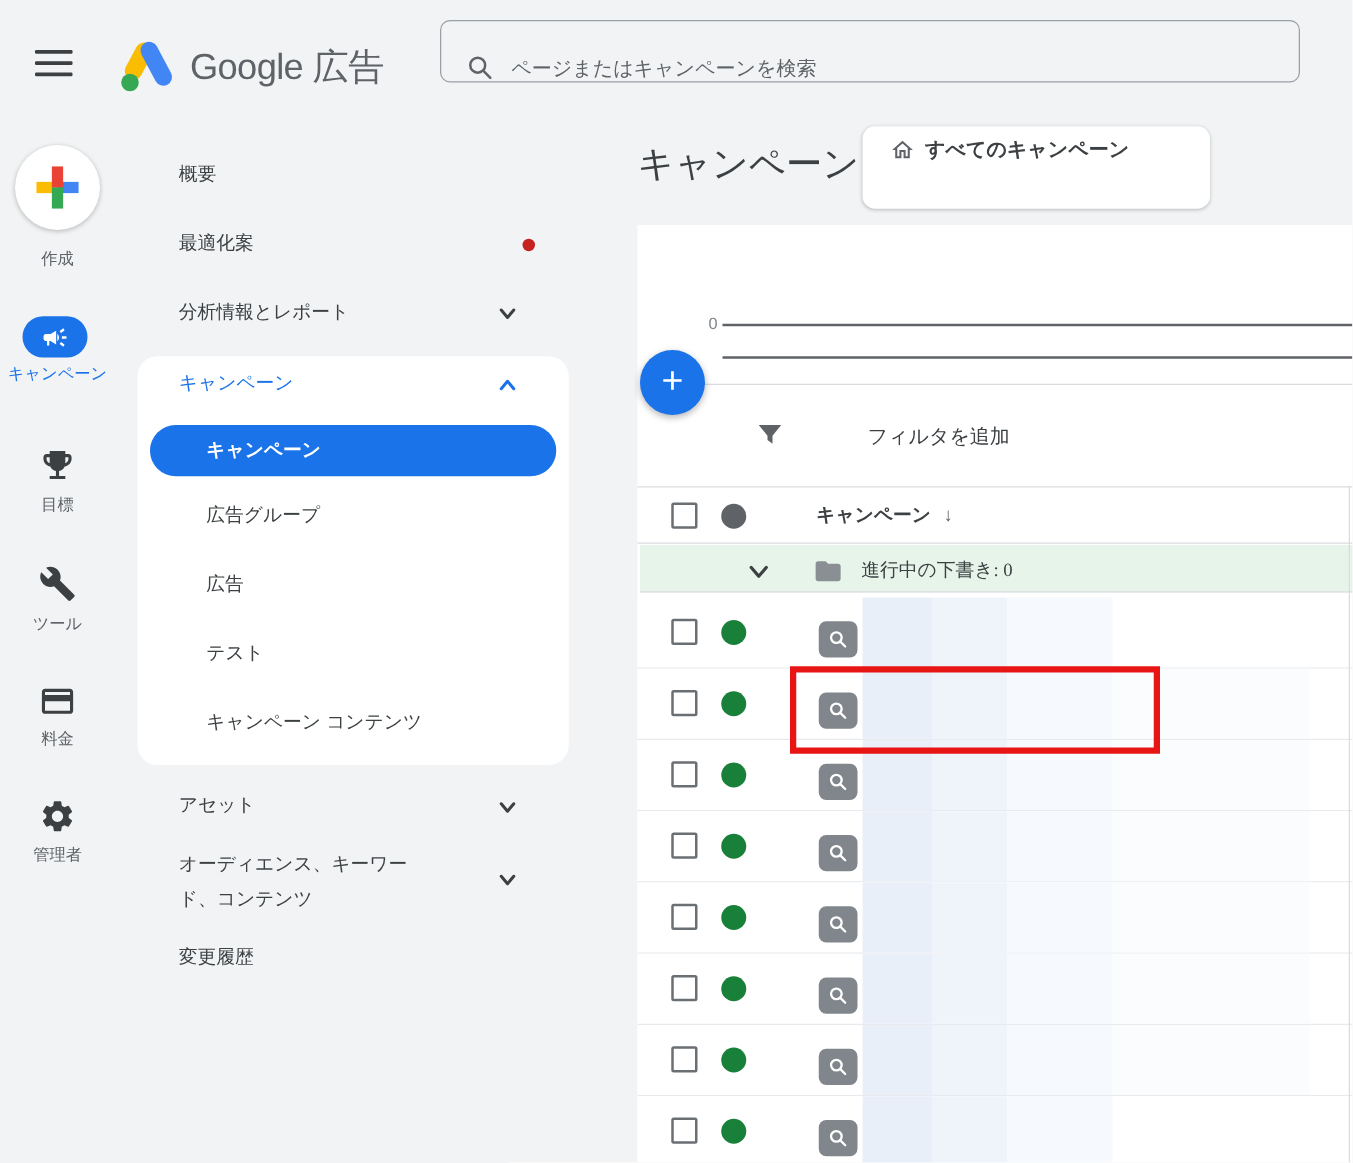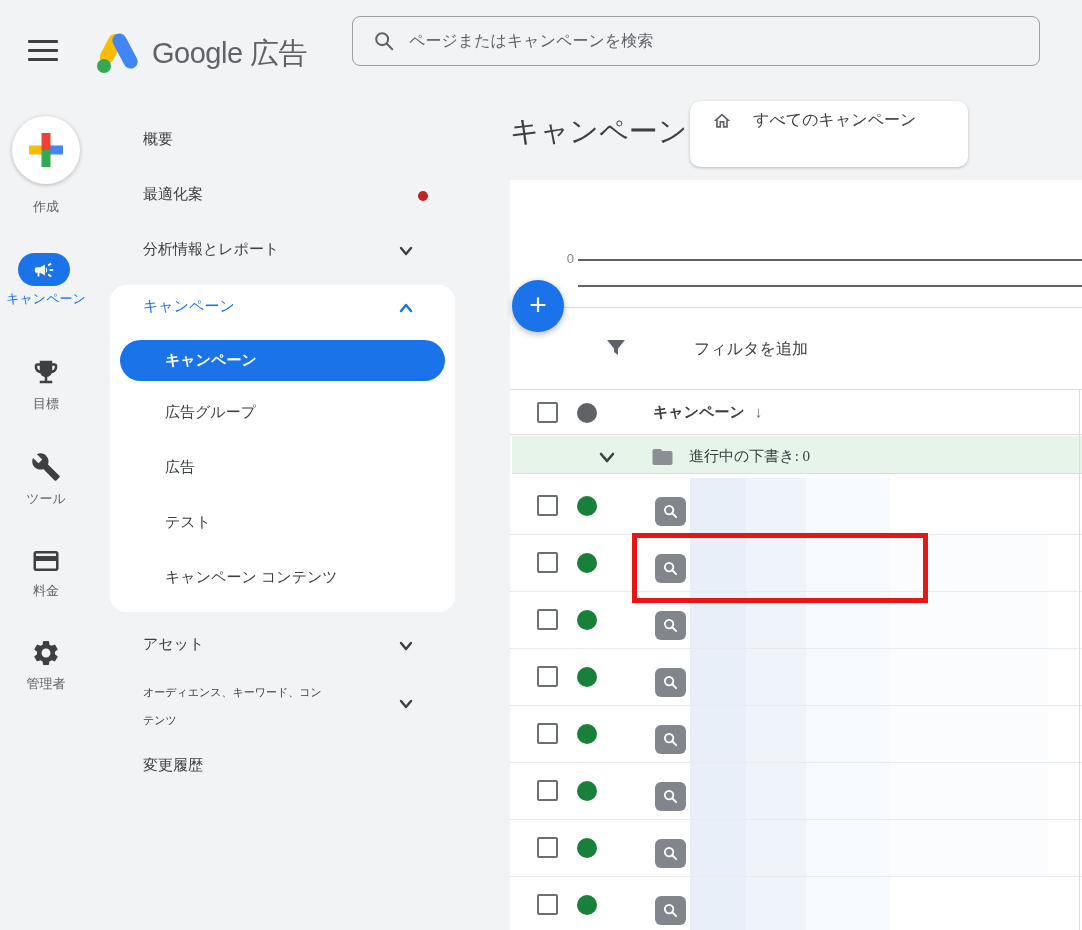--- a/index.html
+++ b/index.html
@@ -7,49 +7,49 @@
   body { font-family:"Liberation Sans","DejaVu Sans",sans-serif; color:#3c4043; }
   #stage { position:relative; width:1082px; height:930px; background:#f1f3f4; overflow:hidden; }
 
   .abs { position:absolute; }
 
   
   .hamburger { left:28px; top:40px; width:30px; height:24px; cursor:pointer; }
   .hamburger span { display:block; height:3px; background:#3c4043; border-radius:1px; margin-bottom:6px; }
   .brand-logo { left:94px; top:28px; }
   .brand-text { left:152px; top:34px; font-size:29px; font-weight:500; color:#5f6368; letter-spacing:-0.5px; }
-  .searchbox { left:352px; top:16px; width:688px; height:50px; border:1px solid #9aa0a6; border-radius:8px; display:flex; align-items:center; padding:0 20px; }
+  .searchbox { left:352px; top:16px; width:688px; height:50px; border:1px solid #9aa0a6; border-radius:8px; display:flex; align-items:flex-end; padding:0 20px; }
   .searchbox svg { flex:0 0 auto; margin-right:14px; }
   .searchbox input { border:none; outline:none; background:transparent; font-size:16px; color:#5f6368; width:100%; font-family:inherit; }
   .searchbox input::placeholder { color:#5f6368; opacity:1; }
 
   
   .rail-label { width:92px; left:0; text-align:center; font-size:13px; color:#5f6368; line-height:18px; }
   .rail-label.blue { color:#1a73e8; }
   .create-fab { left:12px; top:116px; width:68px; height:68px; border-radius:50%; background:#fff; box-shadow:0 1px 4px rgba(0,0,0,.25); display:flex; align-items:center; justify-content:center; cursor:pointer; }
   .camp-pill { left:18px; top:253px; width:52px; height:33px; border-radius:17px; background:#1a73e8; display:flex; align-items:center; justify-content:center; cursor:pointer; }
   .rail-icon { left:31px; width:30px; height:30px; cursor:pointer; }
 
   
   .nav-item { left:143px; font-size:15px; color:#3c4043; cursor:pointer; white-space:nowrap; }
   .nav-card { left:110px; top:285px; width:345px; height:327px; background:#fff; border-radius:16px; }
   .nav-blue { color:#1a73e8; }
   .red-dot { left:418px; top:191px; width:10px; height:10px; border-radius:50%; background:#c5221f; }
   .chev { left:396px; width:20px; height:20px; }
   .sel-pill { left:120px; top:340px; width:325px; height:41px; border-radius:21px; background:#1a73e8; display:flex; align-items:center; padding-left:45px; cursor:pointer; }
   .sel-pill span { color:#fff; font-size:15px; font-weight:700; }
   .sub-item { left:165px; font-size:15px; color:#3c4043; cursor:pointer; white-space:nowrap; }
-  .aud-item { left:143px; top:678px; width:188px; font-size:11px; line-height:28px; color:#3c4043; cursor:pointer; }
+  .aud-item { left:143px; top:678px; width:188px; font-size:15px; line-height:28px; color:#3c4043; cursor:pointer; }
 
   
   .main-panel { left:510px; top:180px; width:572px; height:750px; background:#fff; }
   .page-title { left:510px; top:112px; font-size:29px; color:#3c4043; }
   .view-chip { left:690px; top:101px; width:278px; height:66px; background:#fff; border-radius:10px; box-shadow:0 1px 3px rgba(60,64,67,.3); padding:9px 0 0 22px; cursor:pointer; }
   .view-chip .cap { font-size:13px; color:#80868b; margin-bottom:4px; }
-  .view-chip .val { display:flex; align-items:center; font-size:16px; font-weight:400; color:#3c4043;gap:13px; }
+  .view-chip .val { display:flex; align-items:flex-start; font-size:16px; font-weight:700; color:#3c4043; }
   .view-chip .val svg { margin-right:8px; }
   .chart-tick { left:556px; top:251px; width:18px; text-align:right; font-size:13px; color:#80868b; }
   .flatline { height:2px; background:#5f6368; }
   .hr { height:1px; background:#dadce0; }
   .fab { left:512px; top:280px; width:52px; height:52px; border-radius:50%; background:#1a73e8; box-shadow:0 2px 6px rgba(0,0,0,.3); display:flex; align-items:center; justify-content:center; cursor:pointer; }
   .fab span { color:#fff; font-size:30px; line-height:30px; font-weight:400; margin-top:-3px; }
   .filter-btn { left:604px; top:336px; width:24px; height:24px; cursor:pointer; }
   .filter-label { left:694px; top:339px; font-size:16px; color:#3c4043; cursor:pointer; }
 
   

